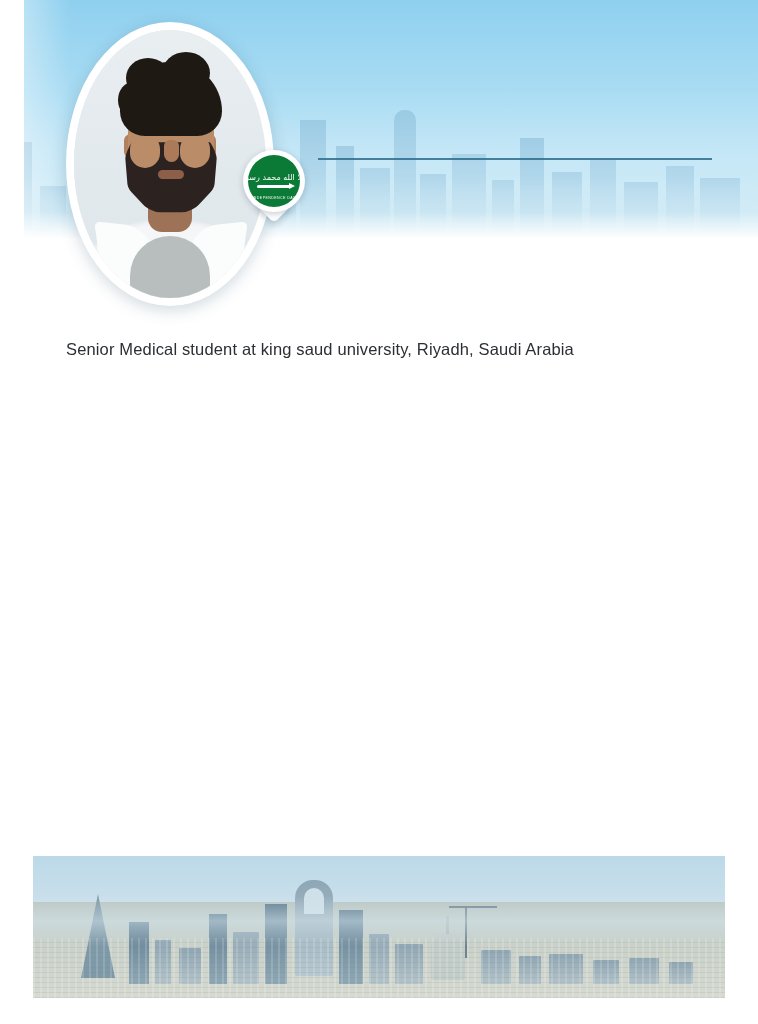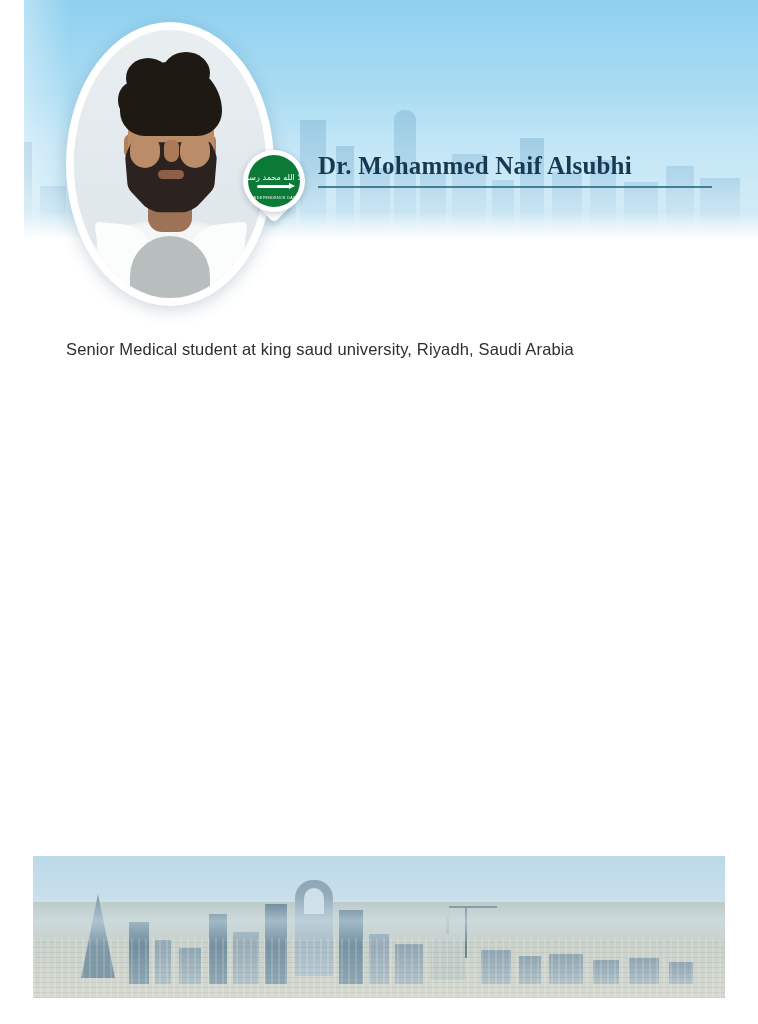--- a/index.html
+++ b/index.html
@@ -511,21 +511,20 @@
   <div class="pin-tip"></div>
   <div class="pin-body"></div>
   <div class="pin-circle">
     <div class="pin-shahada">لا إله إلا الله محمد رسول الله</div>
     <div class="pin-sword"></div>
     <div class="pin-caption">INDEPENDENCE DAY</div>
   </div>
 </div>
 
 <div class="title-block">
-  <div class="doc-title">Dr. Mohammed Naif Alsubhi</div>
   <div class="title-rule"></div>
 </div>
 
 <div class="subtitle">Senior Medical student at king saud university, Riyadh, Saudi Arabia</div>
 
 <div class="body-area"></div>
 
 <div class="footer-photo">
   <div class="fp-sky"></div>
   <div class="fp-ground"></div>

